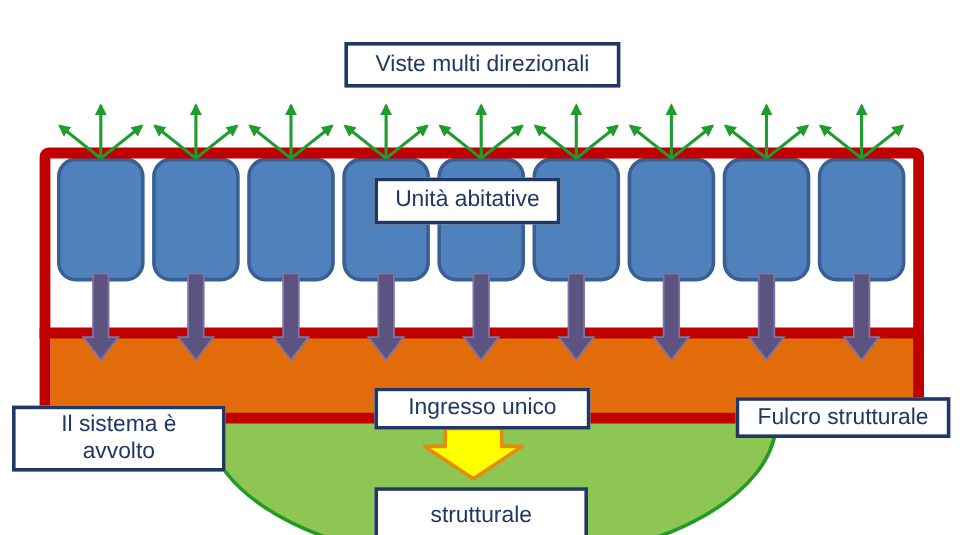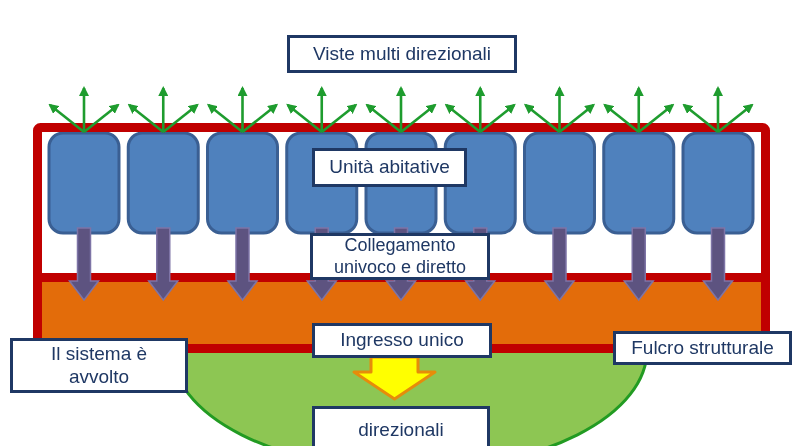--- a/index.html
+++ b/index.html
@@ -100,35 +100,31 @@
   </svg>
 
   <div class="label" style="left:287px;top:7px;width:230px;height:38px;font-size:19px">
     <span>Viste multi direzionali</span>
   </div>
 
   <div class="label" style="left:312px;top:120px;width:155px;height:39px;font-size:19px">
     <span>Unità abitative</span>
   </div>
 
-  <div class="label" style="left:310px;top:205px;width:180px;height:47px;font-size:18px">
-    <span>Collegamento</span>
-    <span>univoco e diretto</span>
-  </div>
 
   <div class="label" style="left:312px;top:295px;width:180px;height:35px;font-size:19px">
     <span>Ingresso unico</span>
   </div>
 
   <div class="label" style="left:613px;top:303px;width:179px;height:34px;font-size:19px">
     <span>Fulcro strutturale</span>
   </div>
 
   <div class="label" style="left:10px;top:310px;width:178px;height:55px;font-size:19px">
     <span>Il sistema è</span>
     <span>avvolto</span>
   </div>
 
   <div class="label" style="left:312px;top:378px;width:178px;height:49px;font-size:19px">
-    <span>direzionali</span>
+    <span>strutturale</span>
   </div>
 
 </div>
 
 </body></html>

